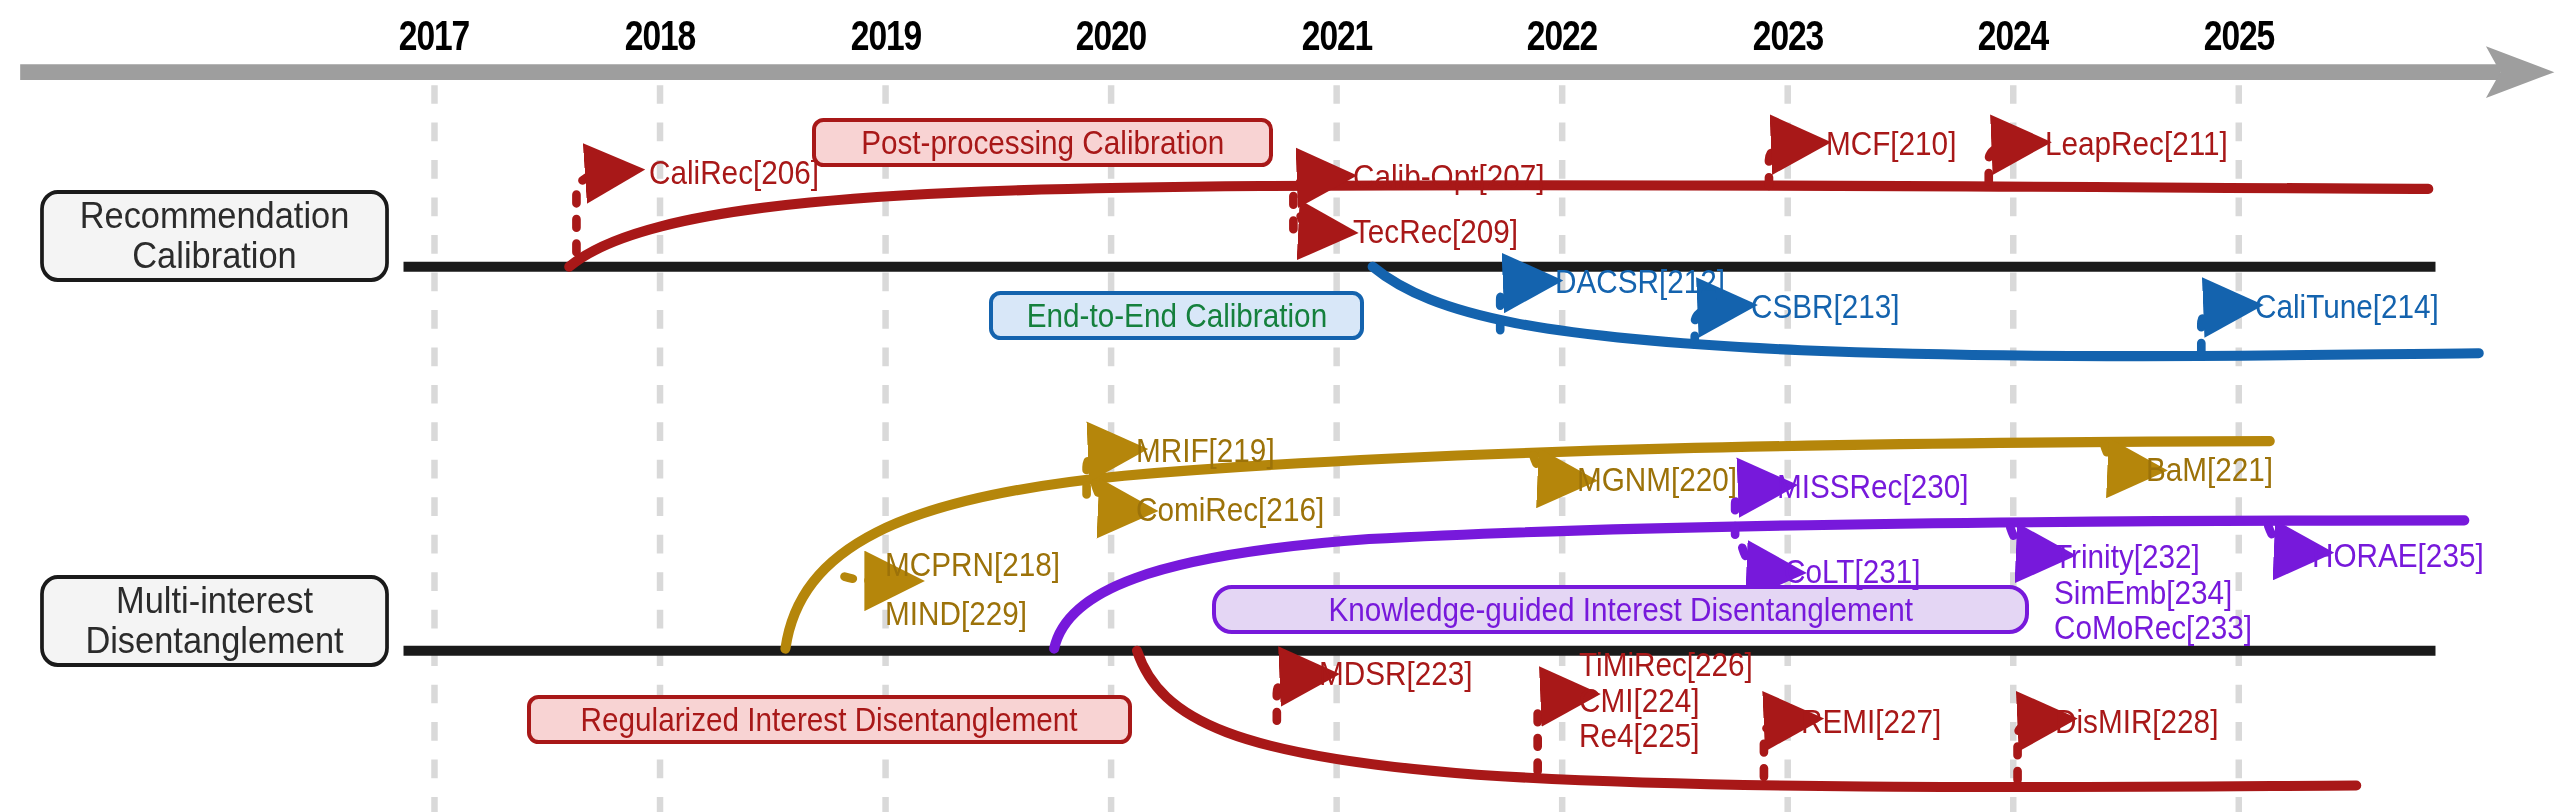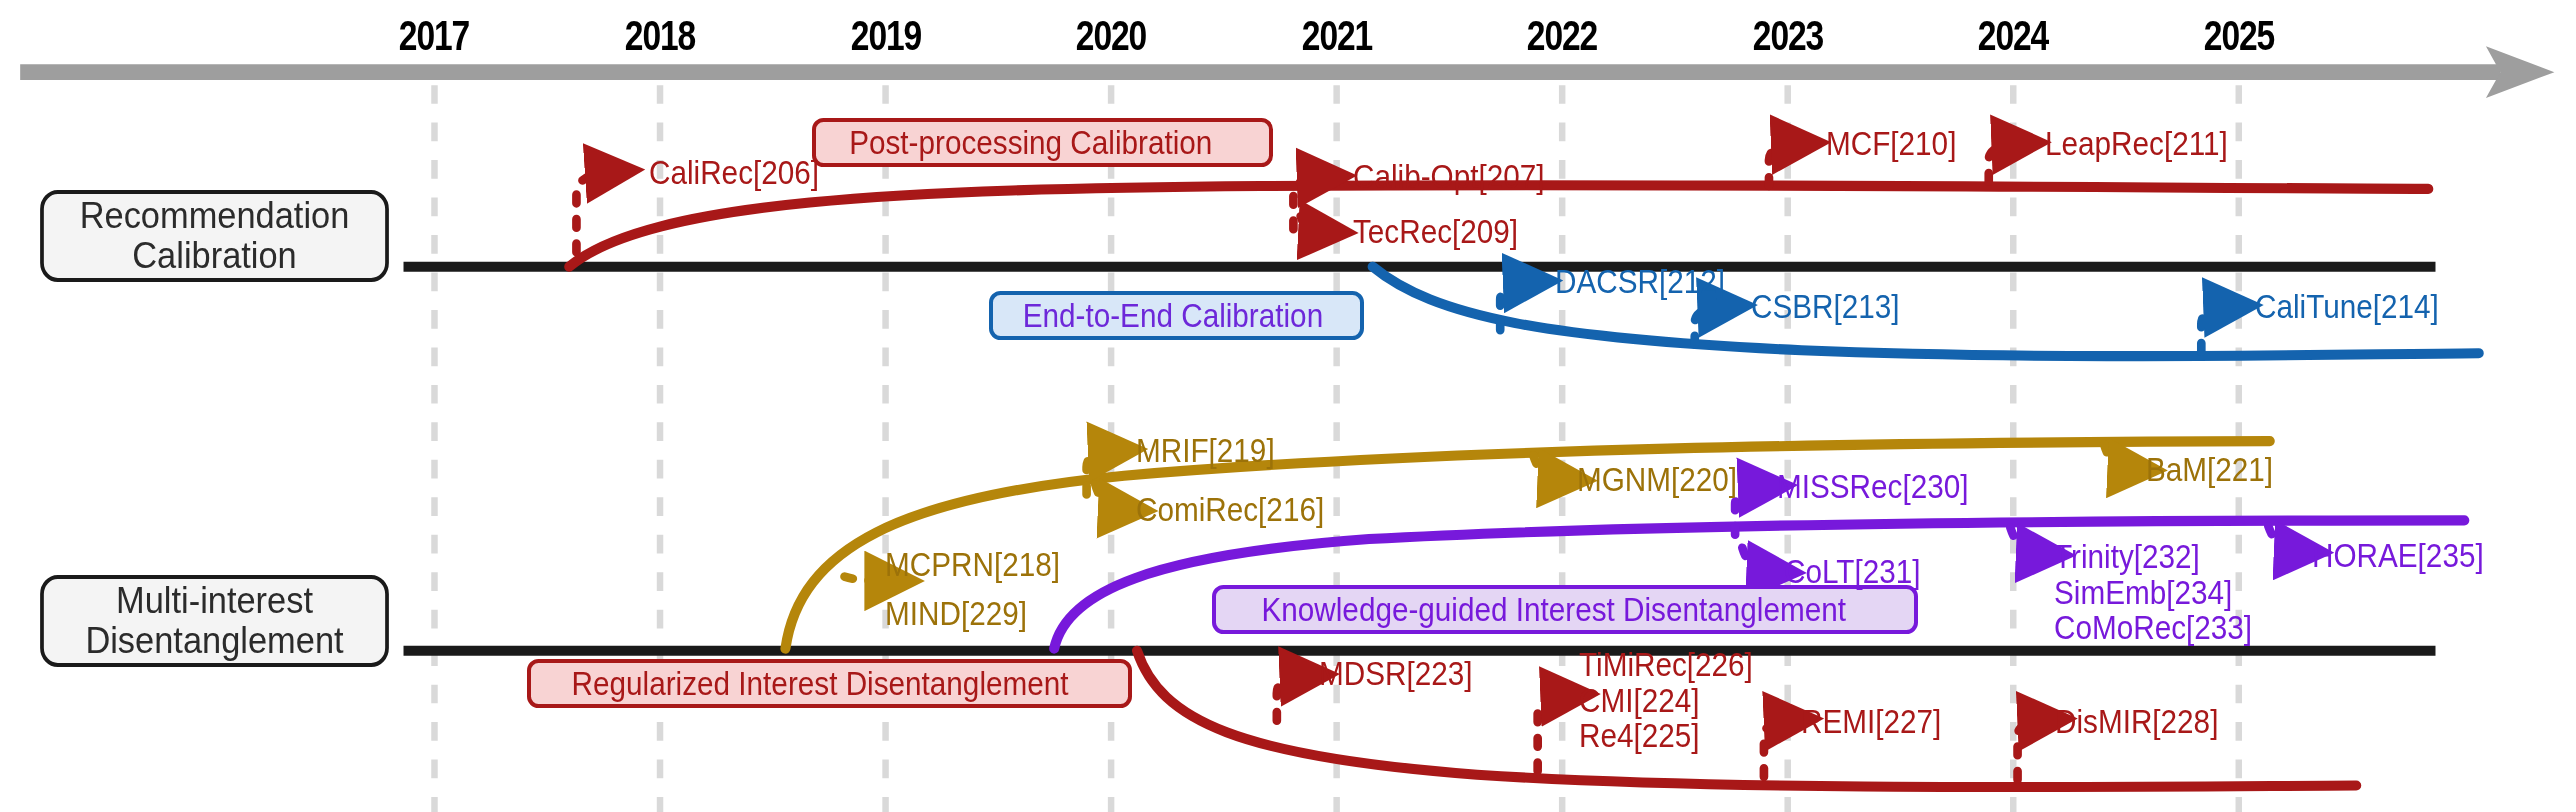--- a/index.html
+++ b/index.html
@@ -41,28 +41,28 @@
   .cat-box span{display:block;}
 
   
   .tag{
     position:absolute;
     box-sizing:border-box;
     border-width:4.3px;border-style:solid;
     border-radius:11.5px;
     font-size:33px;
     line-height:1;
-    display:flex;align-items:center;
+    display:flex;align-items:center;justify-content:center;
     padding:16px 13px;
     white-space:nowrap;
   }
   .tag span{display:block;transform:scaleX(.90);transform-origin:50% 50%;}
 
   .tag.red{background:#f8d3d3;border-color:#a81818;color:#a81818;}
-  .tag.blue{background:#d8e7f8;border-color:#1463ae;color:#6d28d9;}
+  .tag.blue{background:#d8e7f8;border-color:#1463ae;color:#15803d;}
   .tag.gold{background:#fbe3c6;border-color:#b5860b;color:#9c7209;}
   .tag.purple{background:#e4d6f4;border-color:#7719db;color:#7719db;}
 
   
   .node{
     position:absolute;
     font-size:33px;
     line-height:1.0;
     white-space:nowrap;
     transform:scaleX(.90);
@@ -196,25 +196,25 @@
 
   <div class="tag red" style="left:812px;top:118px;width:461px;height:49px;">
     <span>Post-processing Calibration</span>
   </div>
 
   <div class="tag blue" style="left:989px;top:291px;width:375px;height:49px;">
     <span>End-to-End Calibration</span>
   </div>
 
 
-  <div class="tag purple" style="left:1212px;top:585px;width:706px;height:49px;">
+  <div class="tag purple" style="left:1212px;top:585px;width:817px;height:49px;border-radius:20px;">
     <span>Knowledge-guided Interest Disentanglement</span>
   </div>
 
-  <div class="tag red" style="left:527px;top:659px;width:605px;height:49px;">
+  <div class="tag red" style="left:527px;top:695px;width:605px;height:49px;">
     <span>Regularized Interest Disentanglement</span>
   </div>
 
   <div class="node red" style="left:649px;top:156px;">CaliRec[206]</div>
   <div class="node red" style="left:1353px;top:160px;">Calib-Opt[207]</div>
   <div class="node red" style="left:1353px;top:215px;">TecRec[209]</div>
   <div class="node red" style="left:1826px;top:127px;">MCF[210]</div>
   <div class="node red" style="left:2045px;top:127px;">LeapRec[211]</div>
 
   <div class="node blue" style="left:1555px;top:265px;">DACSR[212]</div>

